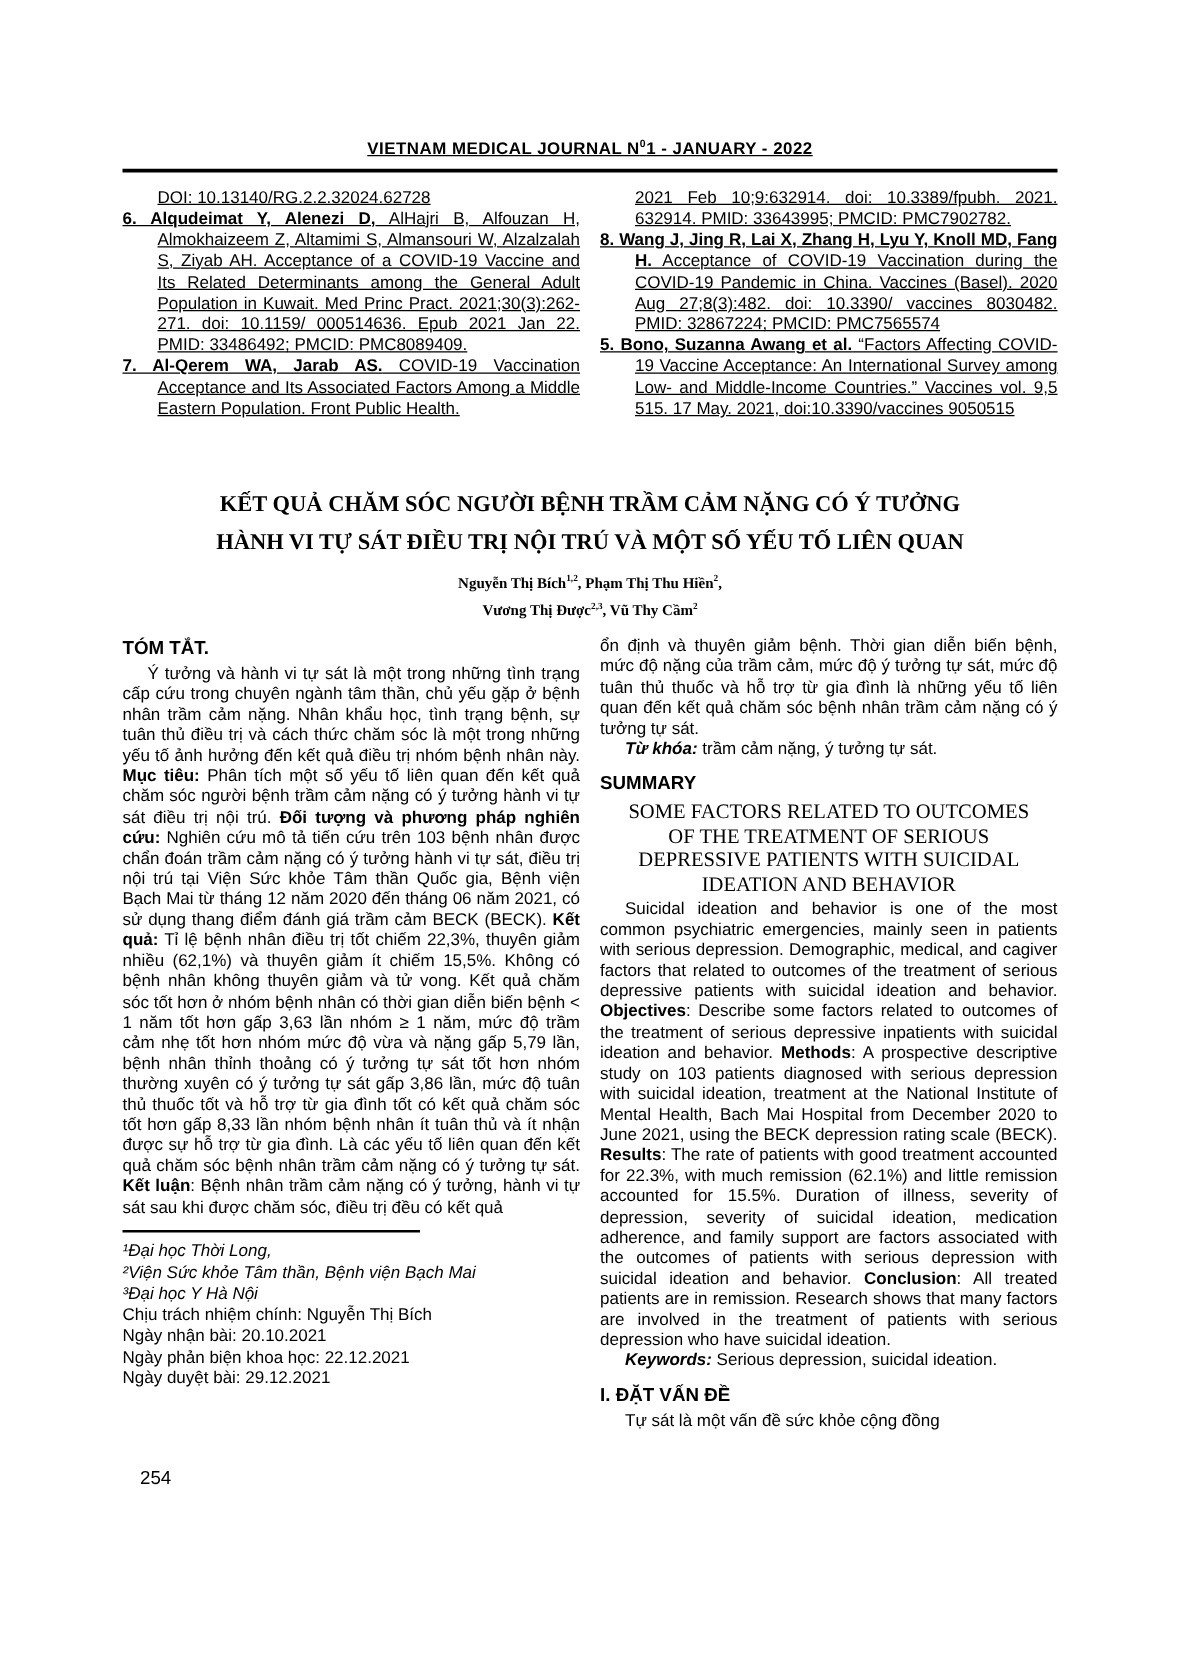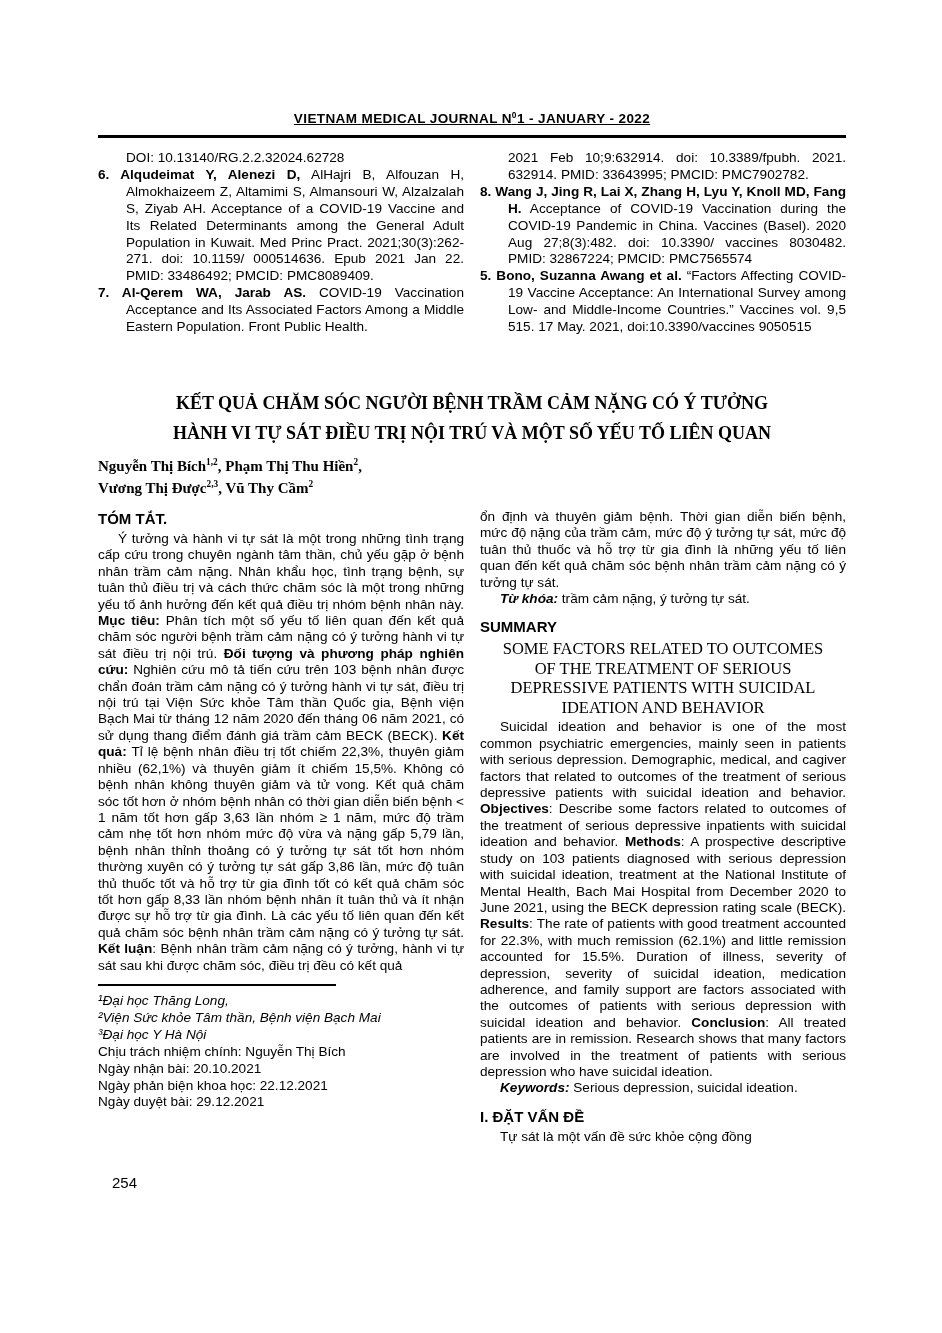--- a/index.html
+++ b/index.html
@@ -17,36 +17,36 @@
     text-align:center;font-weight:bold;font-size:13.5px;letter-spacing:0.4px;text-decoration:underline;
   }
   .header-rule{
     position:absolute;top:135px;left:98px;width:748px;height:3px;background:#000;
   }
 
   .refs{
     position:absolute;top:150px;left:98px;width:748px;
     display:flex;gap:16px;
   }
-  .refs .col{width:366px;}
+  .refs .col{width:366px;text-decoration:underline;}
   .ref{
     font-size:13.6px;line-height:16.9px;text-align:justify;
     padding-left:28px;text-indent:-28px;margin:0;
   }
   .ref.cont{text-indent:0;}
 
   .article-title{
     position:absolute;top:388px;left:78px;width:788px;
     text-align:center;font-family:"Liberation Serif",serif;font-weight:bold;
     font-size:18px;line-height:30px;
   }
   .authors{
     position:absolute;top:455px;left:98px;width:748px;
-    text-align:left;font-family:"Liberation Serif",serif;font-weight:bold;
-    font-size:15px;line-height:22px;
+    text-align:center;font-family:"Liberation Serif",serif;font-weight:bold;
+    font-size:12px;line-height:22px;
   }
 
   .body-cols{
     position:absolute;top:509px;left:98px;width:748px;
     display:flex;gap:16px;
   }
   .body-cols .col{width:366px;}
   .h{
     font-weight:bold;font-size:15px;line-height:19px;margin:0 0 3px 0;
   }
@@ -99,21 +99,21 @@
 <div class="authors">
   <div><span>Nguyễn Thị Bích</span><sup>1,2</sup><span>, Phạm Thị Thu Hiền</span><sup>2</sup><span>,</span></div>
   <div><span>Vương Thị Được</span><sup>2,3</sup><span>, Vũ Thy Cầm</span><sup>2</sup></div>
 </div>
 
 <div class="body-cols">
   <div class="col">
     <div class="h">TÓM TẮT.</div>
     <p class="j ind"><span>Ý tưởng và hành vi tự sát là một trong những tình trạng cấp cứu trong chuyên ngành tâm thần, chủ yếu gặp ở bệnh nhân trầm cảm nặng. Nhân khẩu học, tình trạng bệnh, sự tuân thủ điều trị và cách thức chăm sóc là một trong những yếu tố ảnh hưởng đến kết quả điều trị nhóm bệnh nhân này. </span><span class="b">Mục tiêu:</span><span> Phân tích một số yếu tố liên quan đến kết quả chăm sóc người bệnh trầm cảm nặng có ý tưởng hành vi tự sát điều trị nội trú. </span><span class="b">Đối tượng và phương pháp nghiên cứu:</span><span> Nghiên cứu mô tả tiến cứu trên 103 bệnh nhân được chẩn đoán trầm cảm nặng có ý tưởng hành vi tự sát, điều trị nội trú tại Viện Sức khỏe Tâm thần Quốc gia, Bệnh viện Bạch Mai từ tháng 12 năm 2020 đến tháng 06 năm 2021, có sử dụng thang điểm đánh giá trầm cảm BECK (BECK). </span><span class="b">Kết quả:</span><span> Tỉ lệ bệnh nhân điều trị tốt chiếm 22,3%, thuyên giảm nhiều (62,1%) và thuyên giảm ít chiếm 15,5%. Không có bệnh nhân không thuyên giảm và tử vong. Kết quả chăm sóc tốt hơn ở nhóm bệnh nhân có thời gian diễn biến bệnh &lt; 1 năm tốt hơn gấp 3,63 lần nhóm ≥ 1 năm, mức độ trầm cảm nhẹ tốt hơn nhóm mức độ vừa và nặng gấp 5,79 lần, bệnh nhân thỉnh thoảng có ý tưởng tự sát tốt hơn nhóm thường xuyên có ý tưởng tự sát gấp 3,86 lần, mức độ tuân thủ thuốc tốt và hỗ trợ từ gia đình tốt có kết quả chăm sóc tốt hơn gấp 8,33 lần nhóm bệnh nhân ít tuân thủ và ít nhận được sự hỗ trợ từ gia đình. Là các yếu tố liên quan đến kết quả chăm sóc bệnh nhân trầm cảm nặng có ý tưởng tự sát. </span><span class="b">Kết luận</span><span>: Bệnh nhân trầm cảm nặng có ý tưởng, hành vi tự sát sau khi được chăm sóc, điều trị đều có kết quả</span></p>
     <div class="footnote-rule"></div>
-    <div class="fn i">¹Đại học Thăng Long,</div>
+    <div class="fn i">¹Đại học Thời Long,</div>
     <div class="fn i">²Viện Sức khỏe Tâm thần, Bệnh viện Bạch Mai</div>
     <div class="fn i">³Đại học Y Hà Nội</div>
     <div class="fn">Chịu trách nhiệm chính: Nguyễn Thị Bích</div>
     <div class="fn">Ngày nhận bài: 20.10.2021</div>
     <div class="fn">Ngày phản biện khoa học: 22.12.2021</div>
     <div class="fn">Ngày duyệt bài: 29.12.2021</div>
   </div>
 
   <div class="col">
     <p class="j">ổn định và thuyên giảm bệnh. Thời gian diễn biến bệnh, mức độ nặng của trầm cảm, mức độ ý tưởng tự sát, mức độ tuân thủ thuốc và hỗ trợ từ gia đình là những yếu tố liên quan đến kết quả chăm sóc bệnh nhân trầm cảm nặng có ý tưởng tự sát.</p>

